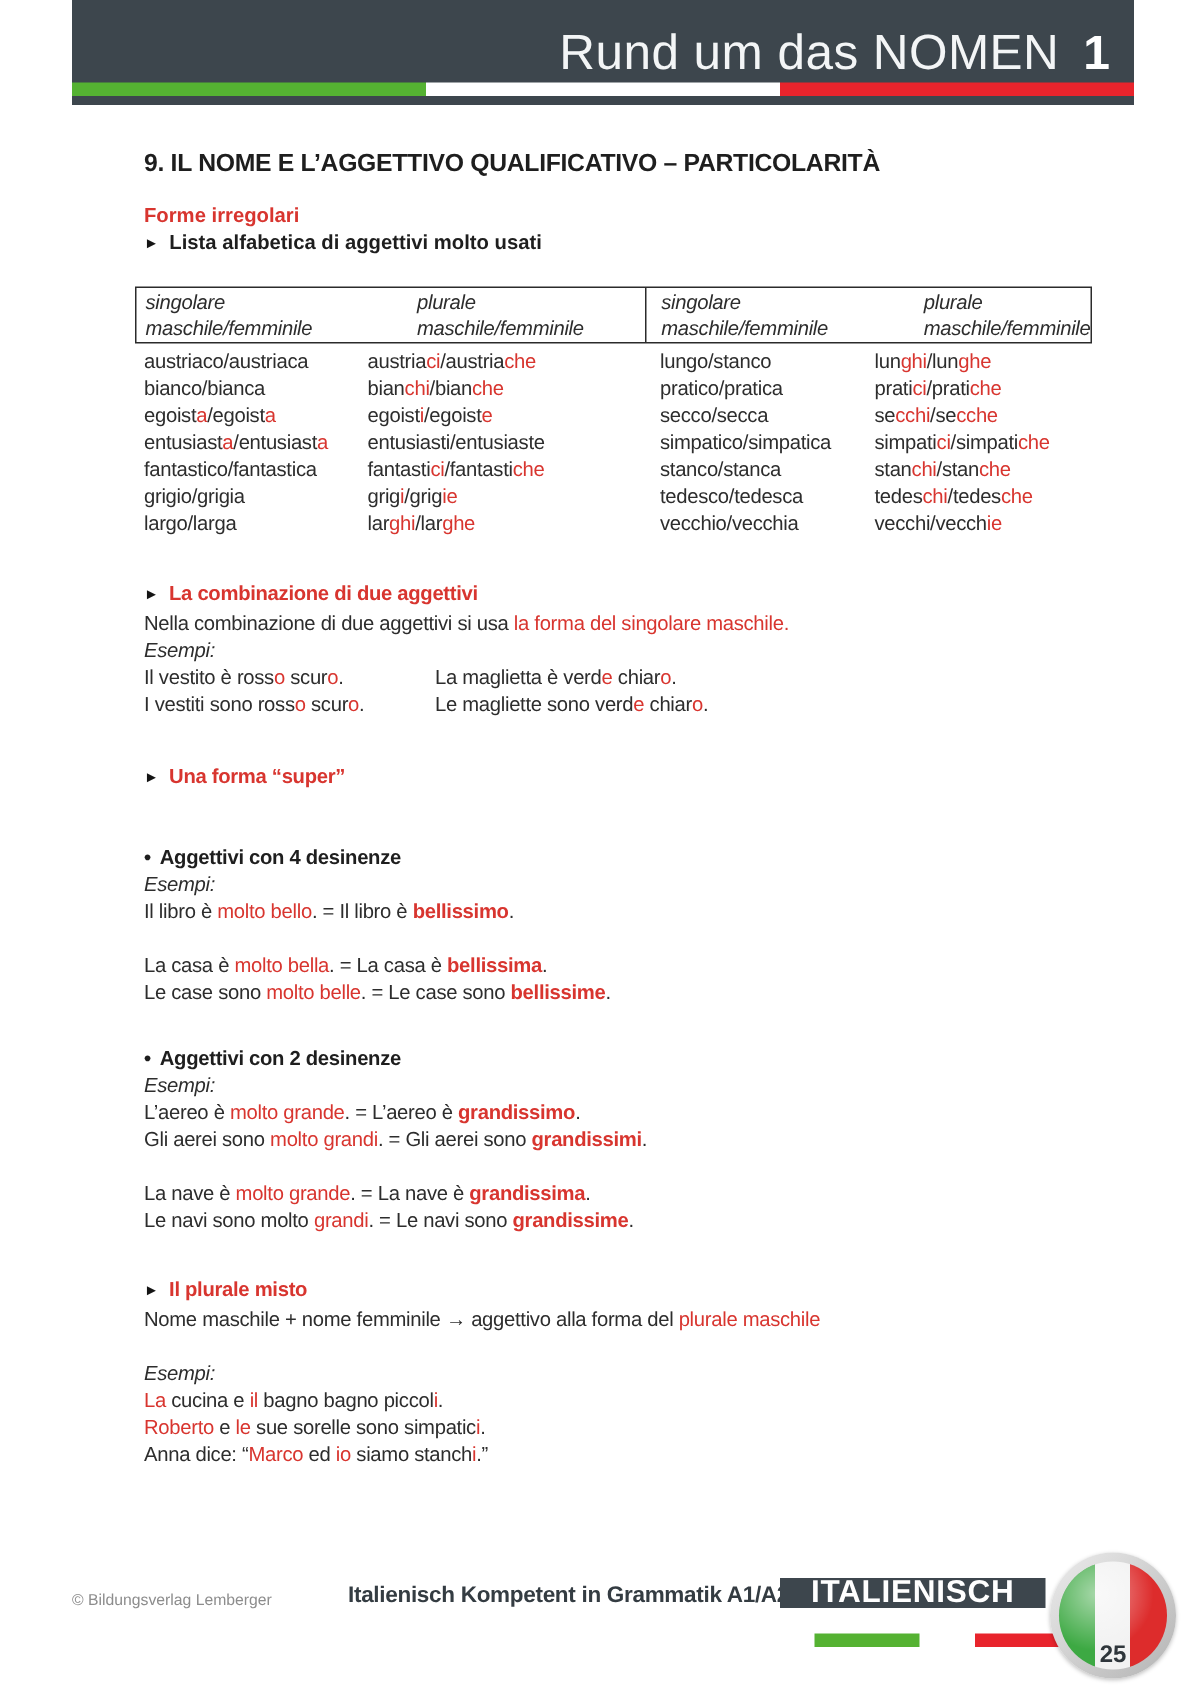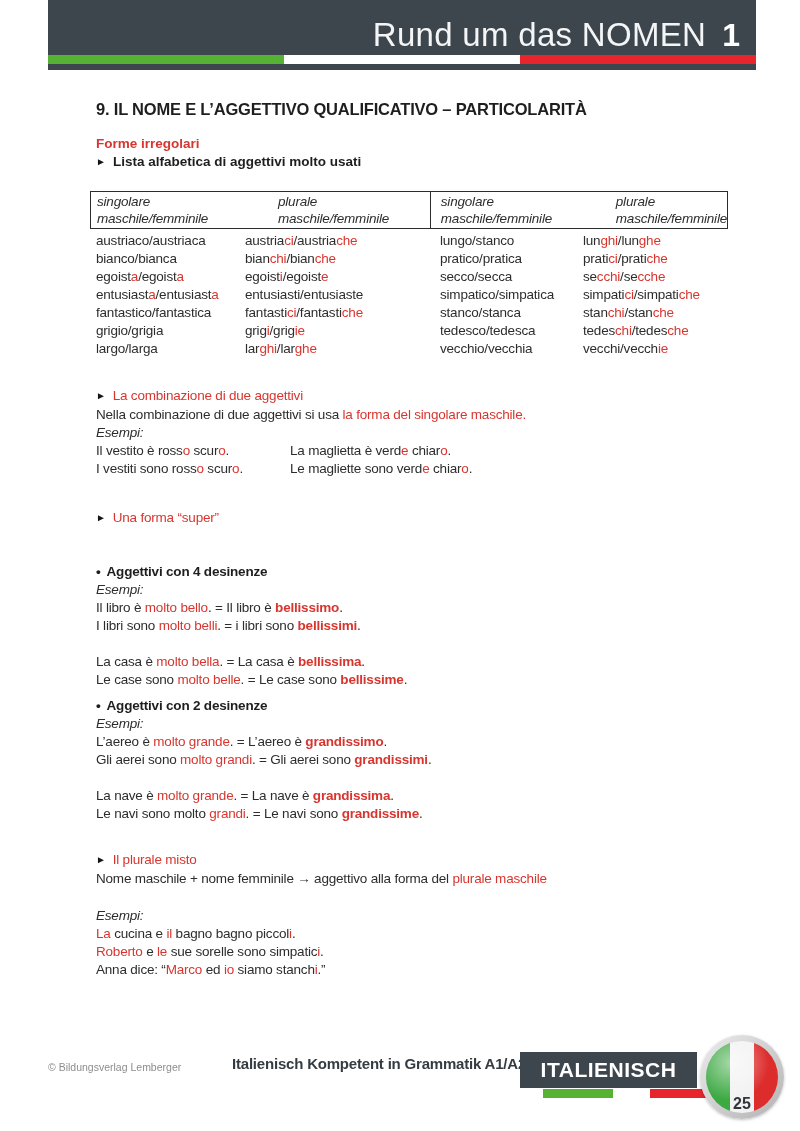--- a/index.html
+++ b/index.html
@@ -37,35 +37,35 @@
   .gt-half.h2{flex:1;border-left:1.5px solid #2b2b2b;padding-left:10px;}
   .gt-hcol{line-height:17px;padding-top:1px;}
   .gt-half.h1 .gt-hcol:first-child{width:149px;}
   .gt-half.h2 .gt-hcol:first-child{width:143px;}
   .gt-body{margin-top:3px;}
   .gt-row{display:grid;grid-template-columns:149px 185px 153px 1fr;padding-left:6px;line-height:18px;}
   .gt-row .c3{padding-left:10px;}
 
   
   .sec{position:absolute;left:96px;width:640px;font-size:13.5px;line-height:18px;letter-spacing:-0.2px;}
-  .sec-head{font-weight:400;color:var(--red);}
+  .sec-head{font-weight:700;color:var(--red);}
   .bullet-head{font-weight:700;color:#1e1e1e;}
   .bullet{margin-right:6px;}
   .it{font-style:italic;}
   .t-r{color:var(--red);}
   .t-rb{color:var(--red);font-weight:700;}
   .two-col{display:flex;}
   .two-col .c-left{width:194px;}
   .gap{margin-top:18px;}
 
   
   .copyright{position:absolute;left:48px;top:1061px;font-size:10.5px;color:#8d8d8d;}
   .footer-center{position:absolute;left:232px;top:1055px;font-size:15px;font-weight:700;
                  color:#343c42;letter-spacing:-0.2px;}
-  .it-box{position:absolute;left:520px;top:1052px;width:177px;height:36px;background:var(--dark);
+  .it-box{position:absolute;left:520px;top:1052px;width:177px;height:20px;background:var(--dark);
           color:#fff;font-weight:700;font-size:21px;display:flex;align-items:center;justify-content:center;
           letter-spacing:0.5px;}
   .it-green{position:absolute;left:543px;top:1089px;width:70px;height:9px;background:var(--green);}
   .it-red{position:absolute;left:650px;top:1089px;width:68px;height:9px;background:var(--flagred);}
   .badge{position:absolute;left:700px;top:1035px;width:84px;height:84px;border-radius:50%;
          background:linear-gradient(135deg,#ececec,#b3b3b3);display:flex;align-items:center;justify-content:center;
          box-shadow:0 1px 3px rgba(0,0,0,0.25);}
   .badge-flag{width:72px;height:72px;border-radius:50%;position:relative;overflow:hidden;
          background:linear-gradient(90deg,#3da943 0 33%,#f2f2f2 33% 66%,#dd2c2c 66% 100%);
          display:flex;align-items:flex-end;justify-content:center;}
@@ -186,21 +186,20 @@
       <span class="tri">►</span><span class="sec-head">Una forma “super”</span>
     </div>
   </div>
 
   <div class="sec" style="top:563px;">
     <div class="bullet-head">
       <span class="bullet">•</span><span>Aggettivi con 4 desinenze</span>
     </div>
     <div class="it">Esempi:</div>
     <div><span>Il libro è </span><span class="t-r">molto bello</span><span>. = Il libro è </span><span class="t-rb">bellissimo</span><span>.</span></div>
-    <div><span>I libri sono </span><span class="t-r">molto belli</span><span>. = i libri sono </span><span class="t-rb">bellissimi</span><span>.</span></div>
     <div class="gap"><span>La casa è </span><span class="t-r">molto bella</span><span>. = La casa è </span><span class="t-rb">bellissima</span><span>.</span></div>
     <div><span>Le case sono </span><span class="t-r">molto belle</span><span>. = Le case sono </span><span class="t-rb">bellissime</span><span>.</span></div>
   </div>
 
   <div class="sec" style="top:697px;">
     <div class="bullet-head">
       <span class="bullet">•</span><span>Aggettivi con 2 desinenze</span>
     </div>
     <div class="it">Esempi:</div>
     <div><span>L’aereo è </span><span class="t-r">molto grande</span><span>. = L’aereo è </span><span class="t-rb">grandissimo</span><span>.</span></div>

